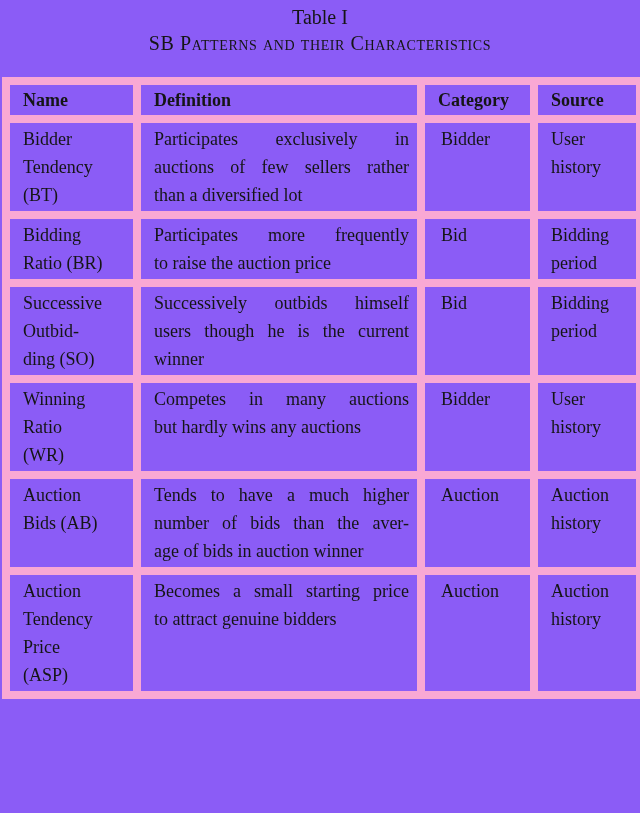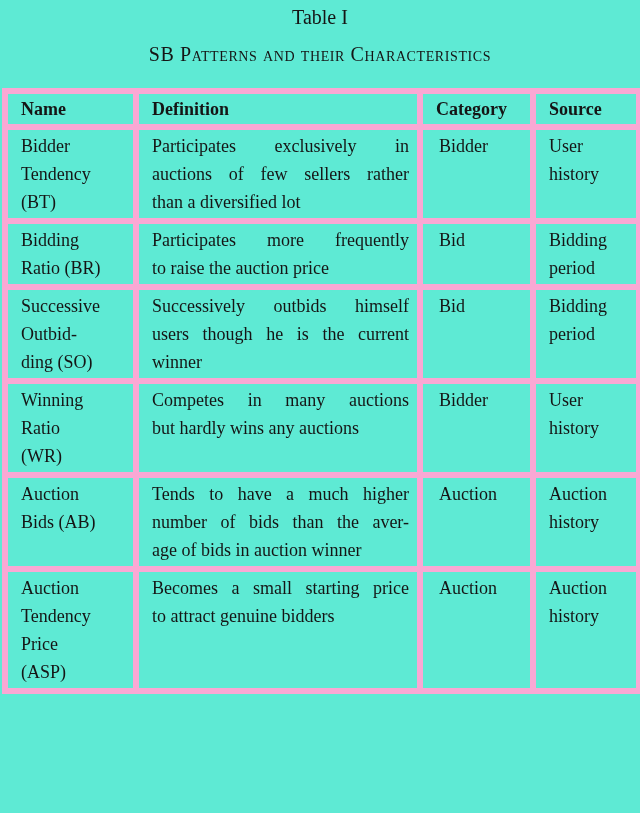--- a/index.html
+++ b/index.html
@@ -3,53 +3,53 @@
 <meta charset="utf-8">
 <style>
   html, body {
     margin: 0;
     padding: 0;
     background: #ffffff;
   }
   .page {
     width: 640px;
     height: 813px;
-    background: #5eead4;
+    background: #8b5cf6;
     color: #151515;
     font-family: "Liberation Serif", "DejaVu Serif", serif;
     overflow: hidden;
     box-sizing: border-box;
   }
   .caption {
     text-align: center;
   }
   .cap-title {
     font-size: 20px;
     line-height: 24px;
     margin-top: 5px;
   }
   .cap-sub {
     font-size: 20px;
     line-height: 26px;
-    margin-top: 12px;
+    margin-top: 1px;
     font-variant: small-caps;
     letter-spacing: 0.6px;
   }
   table.sbtable {
     border-collapse: collapse;
     table-layout: fixed;
     width: 634px;
     margin: 21px 0 0 2px;
   }
   col.c1 { width: 131px; }
   col.c2 { width: 284px; }
   col.c3 { width: 113px; }
   col.c4 { width: 106px; }
   .sbtable th, .sbtable td {
-    border: 6px solid #f9a8d4;
+    border: 8px solid #f9a8d4;
     vertical-align: top;
     font-size: 18px;
     line-height: 28px;
     padding: 2px 8px 2px 13px;
     text-align: left;
     box-sizing: border-box;
     overflow: hidden;
   }
   .sbtable th {
     font-weight: bold;

